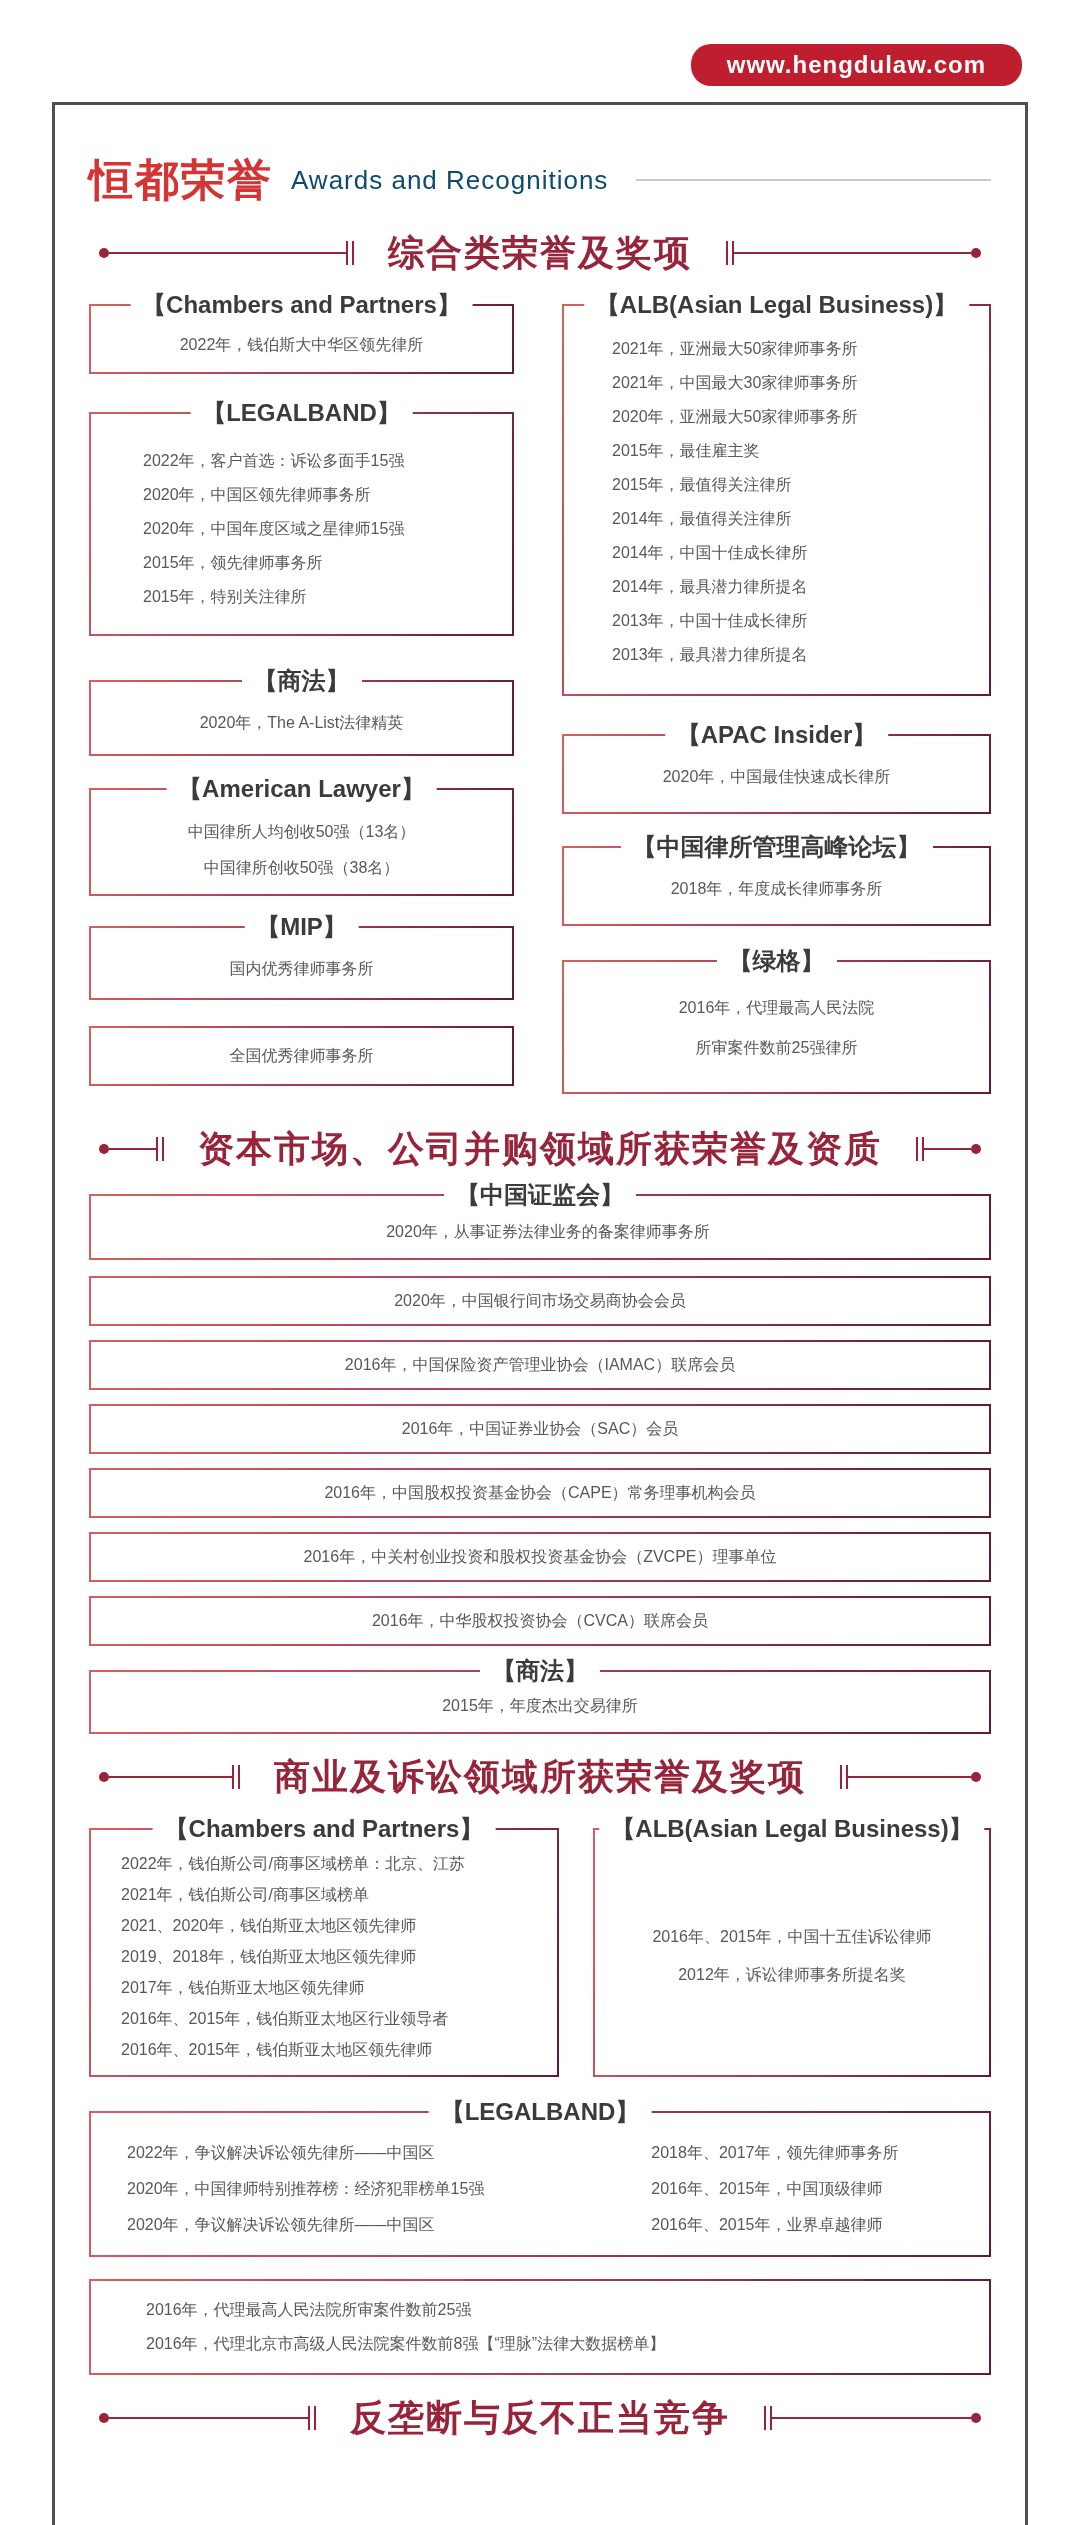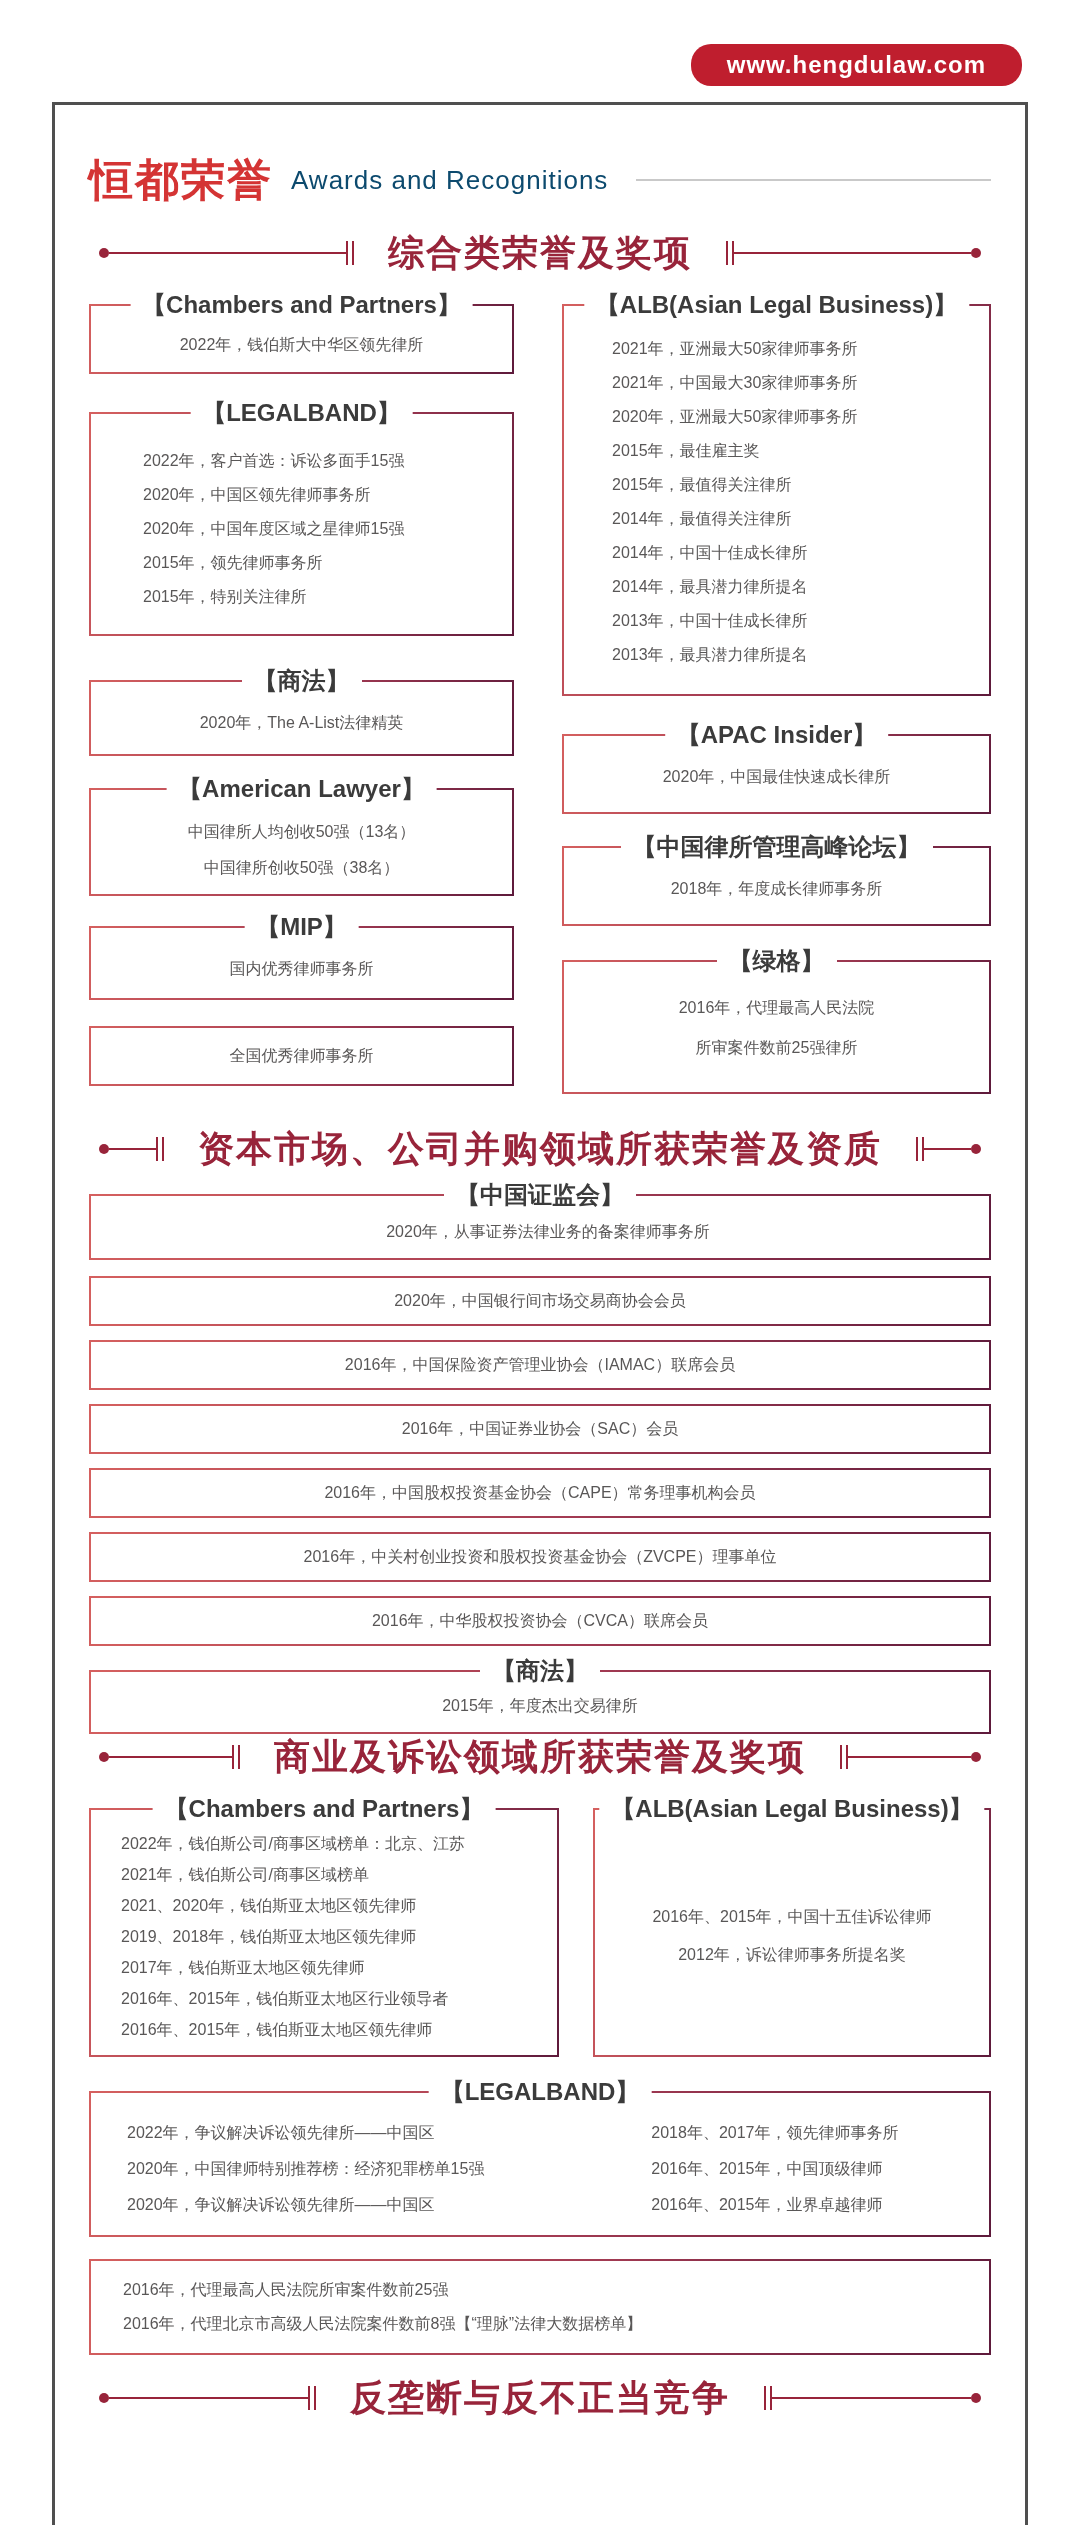--- a/index.html
+++ b/index.html
@@ -22,21 +22,21 @@
   }
   
   .page-head { display:flex; align-items:center; margin-top:46px; height:58px; }
   .title-cn { font-size:44px; font-weight:bold; color:#d43434; letter-spacing:2px; }
   .title-en { font-size:26px; color:#0c4a6e; margin-left:18px; letter-spacing:1px; }
   .title-rule { flex:1; height:2px; background:#c9c9c9; margin-left:28px; }
   
   .sec-head { display:flex; align-items:center; height:46px; padding:0 10px; }
   .sec-head.m1 { margin-top:21px; }
   .sec-head.m2 { margin-top:32px; }
-  .sec-head.m3 { }
+  .sec-head.m3 { margin-top:20px; }
   .sec-head.m4 { margin-top:20px; }
   .sh-dot { width:10px; height:10px; border-radius:50%; background:#98243a; flex:none; }
   .sh-line { flex:1; height:2px; background:#98243a; }
   .sh-dbar { width:8px; height:24px; border-left:2px solid #98243a; border-right:2px solid #98243a; flex:none; }
   .sh-title {
     font-family:"Liberation Serif","DejaVu Serif",serif;
     font-size:36px; font-weight:bold; color:#98243a;
     letter-spacing:2px; margin:0 34px; white-space:nowrap;
   }
   
@@ -82,21 +82,21 @@
   .col3-l { width:470px; flex:none; }
   .col3-r { flex:1; }
   .bx-chambers3 { padding:18px 4px 10px 30px; height:100%; }
   .bx-chambers3 .bline { line-height:31px; }
   .bx-alb3 { padding:20px 6px 14px 6px; height:100%; display:flex; flex-direction:column; justify-content:center; }
   .bx-alb3 .bline { line-height:38px; }
   .bx-legalband3 { margin-top:34px; padding:22px 10px 12px 36px; display:flex; }
   .lb3-col-l { flex:1.6; }
   .lb3-col-r { flex:1; }
   .bx-legalband3 .bline { line-height:36px; }
-  .bx-courts { margin-top:22px; padding:12px 10px 12px 32px; }
+  .bx-courts { margin-top:22px; padding:12px 10px 12px 55px; }
   .bx-courts .bline { line-height:34px; }
 </style>
 </head>
 <body>
 
 <div class="banner-row">
   <div class="banner-pill">
     <span>www.hengdulaw.com</span>
   </div>
 </div>

